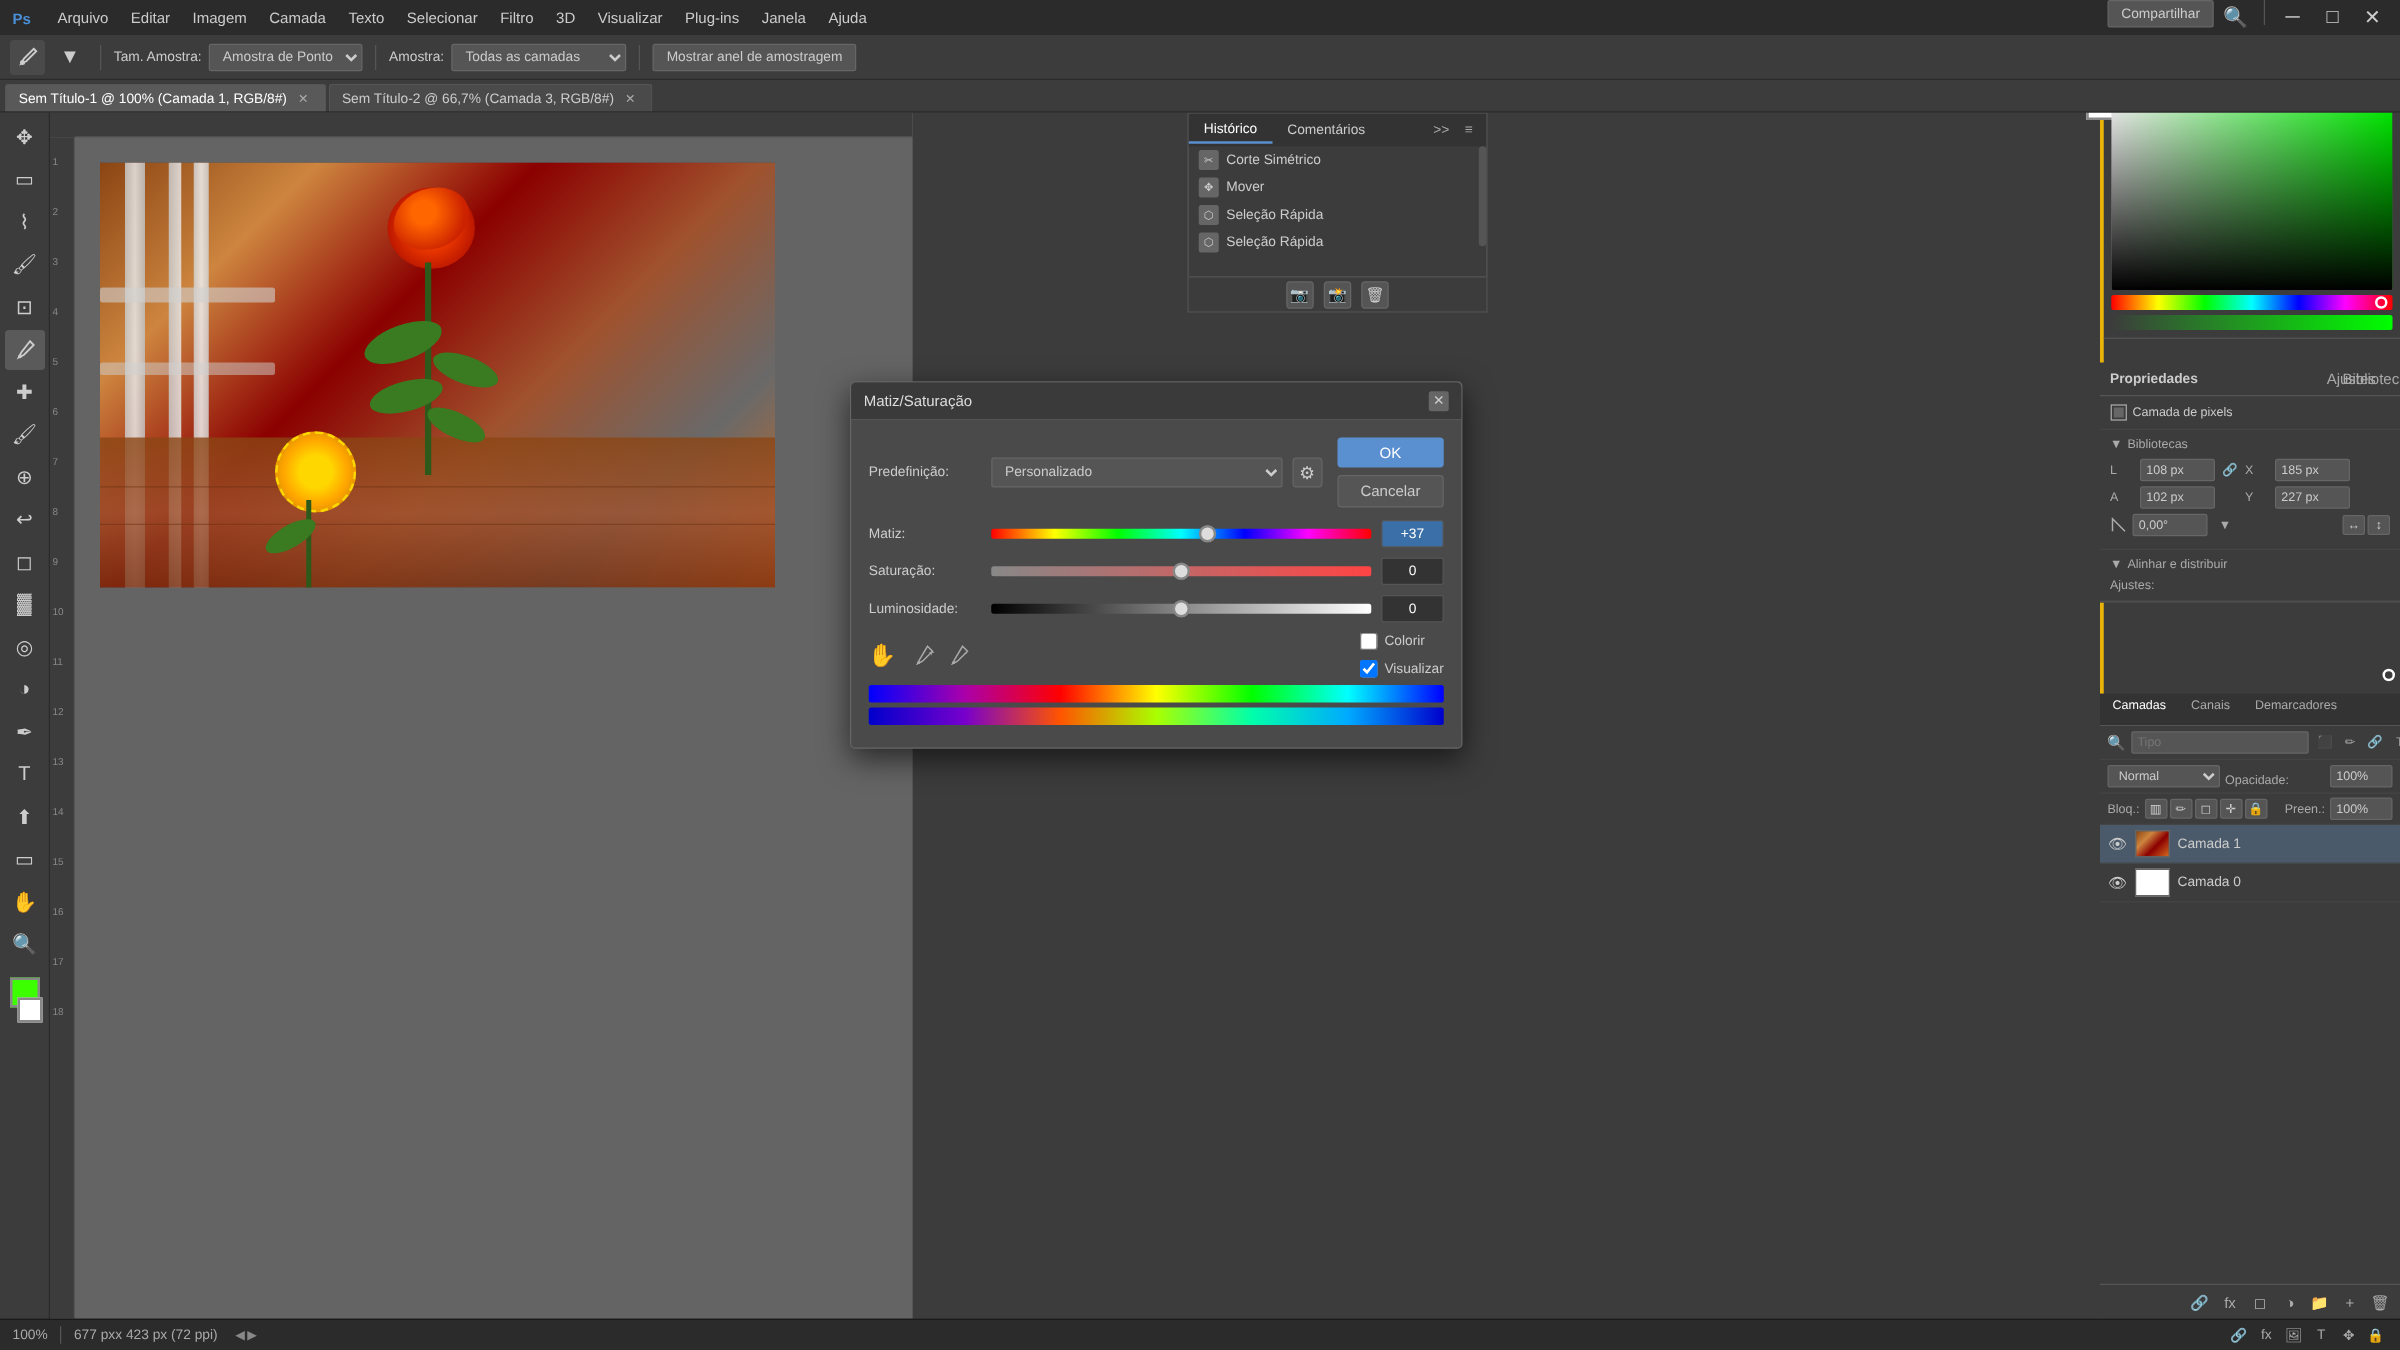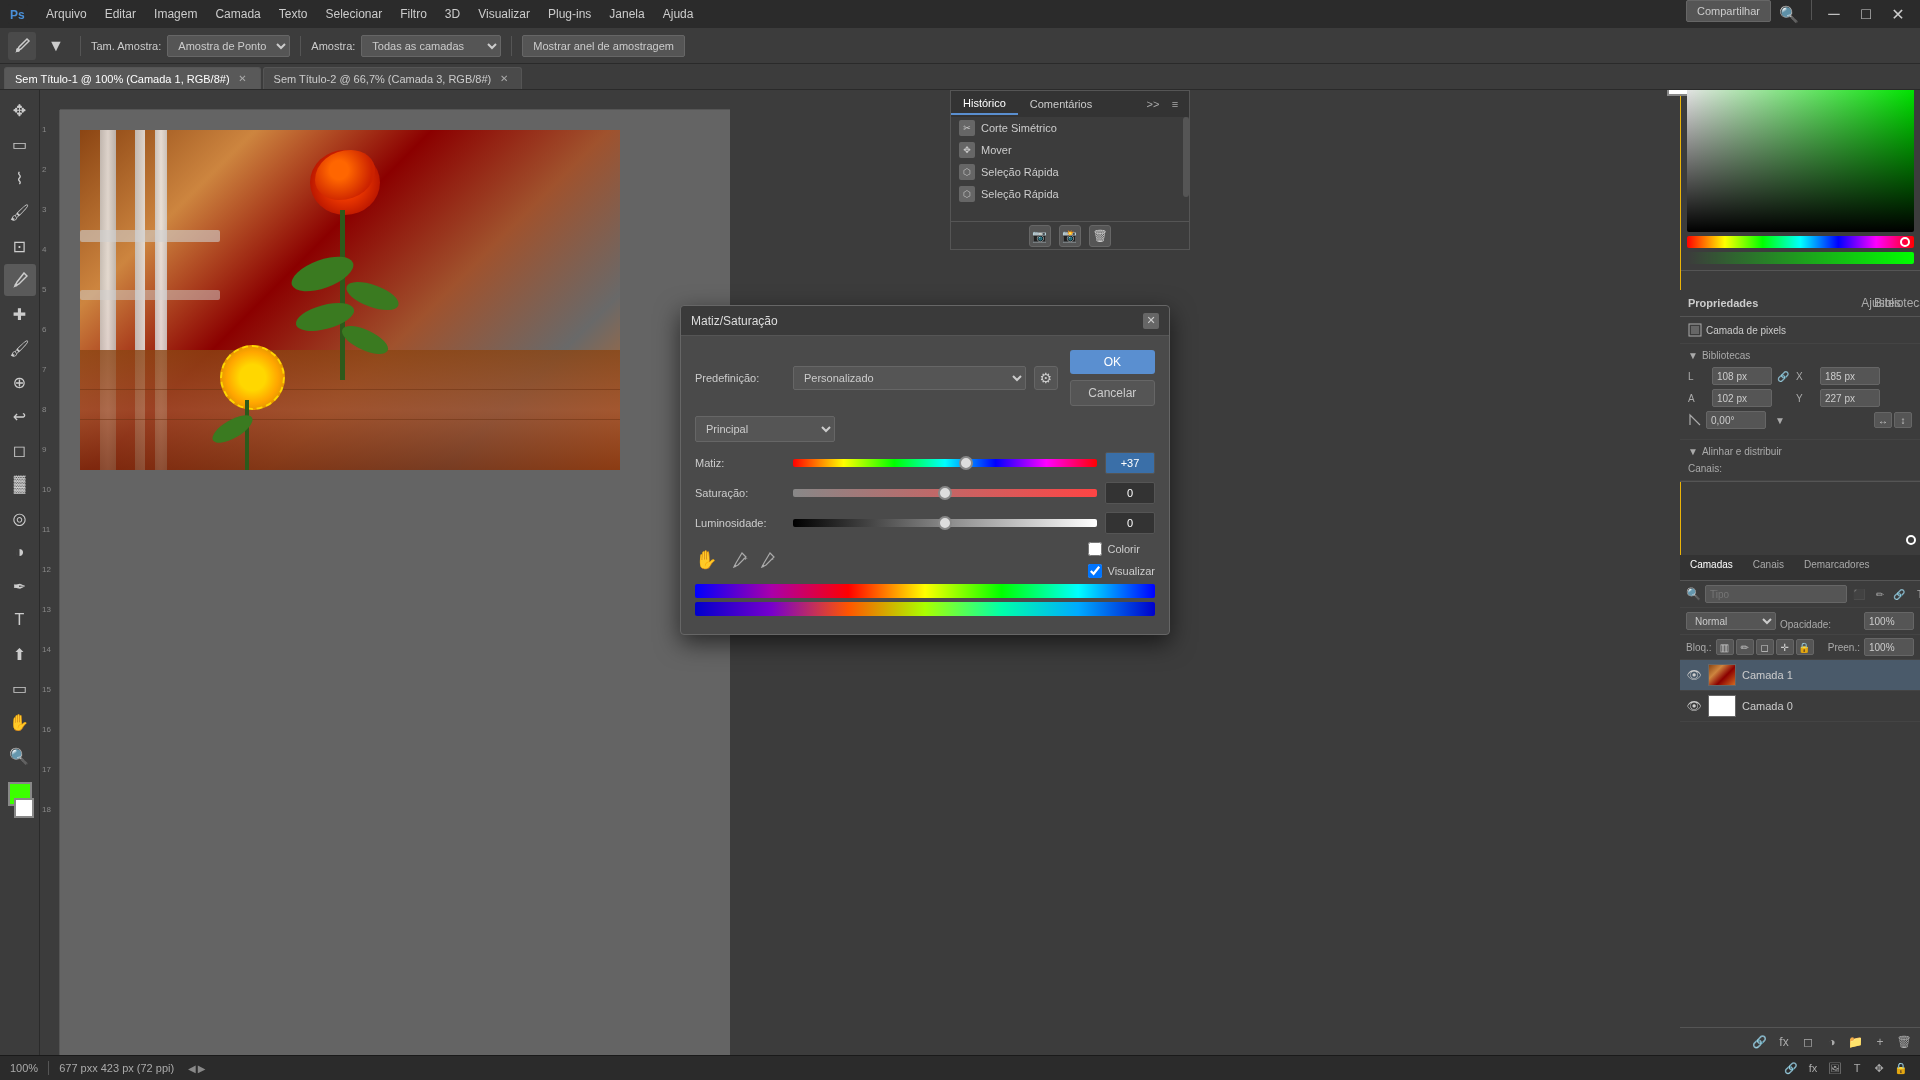--- a/index.html
+++ b/index.html
@@ -525,21 +525,21 @@
     }
 
     
     .right-panel {
       position: absolute;
       top: 0;
       right: 0;
       width: 240px;
       bottom: 0;
       background: #3c3c3c;
-      border-left: 1px solid #eab308;
+      border-left: 3px solid #eab308;
       z-index: 85;
     }
 
     
     .color-panel {
       border-bottom: 1px solid #555;
     }
     .panel-tabs-row {
       display: flex;
       background: #333;
@@ -1150,25 +1150,20 @@
       <select class="dialog-preset-select">
         <option>Personalizado</option>
       </select>
       <div class="dialog-gear-btn">⚙</div>
       <div style="display:flex;flex-direction:column;gap:6px;margin-left:4px;">
         <button class="dialog-ok-btn">OK</button>
         <button class="dialog-cancel-btn">Cancelar</button>
       </div>
     </div>
 
-    <div class="dialog-row">
-      <select class="dialog-channel-select">
-        <option>Principal</option>
-      </select>
-    </div>
 
     <div class="dialog-slider-row">
       <span class="dialog-slider-label">Matiz:</span>
       <div class="dialog-slider-container">
         <div class="dialog-slider slider-hue"></div>
         <div class="slider-thumb" style="left:calc(57% - 7px);"></div>
         <input type="range" min="-180" max="180" value="37" style="position: absolute; top: 0px; left: 0px; width: 100%; height: 100%; opacity: 0; cursor: pointer;">
       </div>
       <input class="dialog-value-input highlighted" type="text" value="+37" style="">
     </div>
@@ -1313,21 +1308,21 @@
           <div style="width:18px;height:16px;background:#555;border:1px solid #666;border-radius:2px;display:flex;align-items:center;justify-content:center;font-size:10px;cursor:pointer;">↔</div>
           <div style="width:18px;height:16px;background:#555;border:1px solid #666;border-radius:2px;display:flex;align-items:center;justify-content:center;font-size:10px;cursor:pointer;">↕</div>
         </div>
       </div>
     </div>
     <div class="props-section">
       <div class="props-section-title">
         <span>▼</span>
         <span>Alinhar e distribuir</span>
       </div>
-      <div style="font-size:10px;color:#aaa;">Canais:</div>
+      <div style="font-size:10px;color:#aaa;">Ajustes:</div>
     </div>
   </div>
 
   <div class="layers-panel">
     <div class="layers-tabs">
       <div class="layers-tab active">Camadas</div>
       <div class="layers-tab">Canais</div>
       <div class="layers-tab">Demarcadores</div>
     </div>
     <div class="layers-filter-row">

